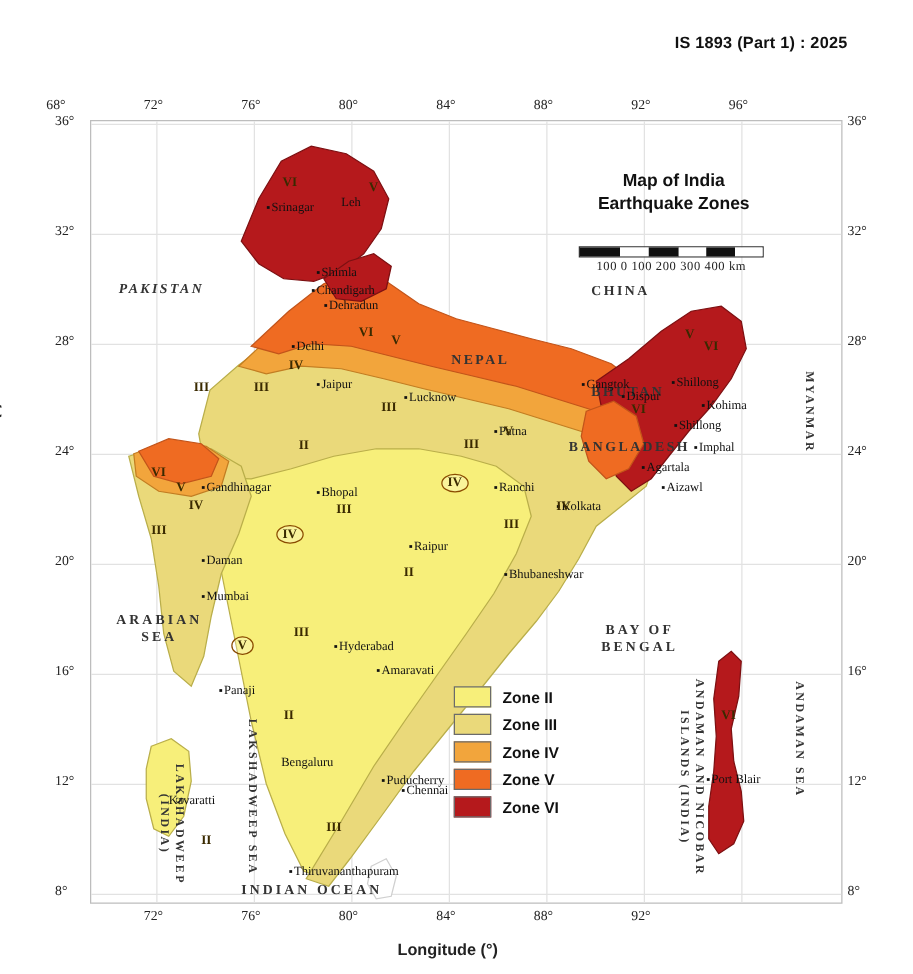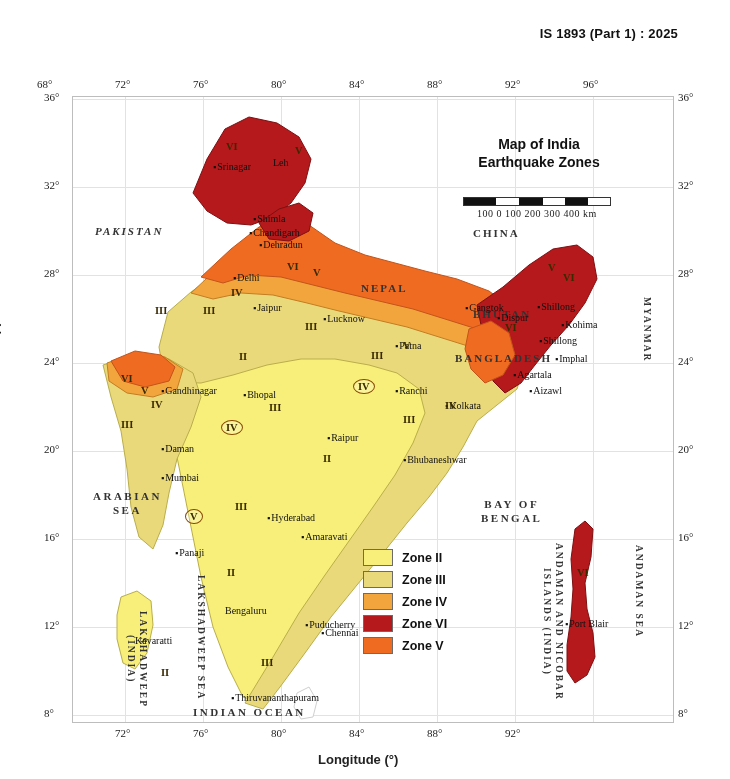--- a/index.html
+++ b/index.html
@@ -201,26 +201,26 @@
     </div>
     <div class="legend-row">
       <span class="legend-swatch" style="background:#ead97a"></span>
       <span class="legend-text">Zone III</span>
     </div>
     <div class="legend-row">
       <span class="legend-swatch" style="background:#f2a53c"></span>
       <span class="legend-text">Zone IV</span>
     </div>
     <div class="legend-row">
+      <span class="legend-swatch" style="background:#ef6b22"></span>
+      <span class="legend-text">Zone V</span>
+    </div>
+    <div class="legend-row">
       <span class="legend-swatch" style="background:#b5191c"></span>
       <span class="legend-text">Zone VI</span>
-    </div>
-    <div class="legend-row">
-      <span class="legend-swatch" style="background:#ef6b22"></span>
-      <span class="legend-text">Zone V</span>
     </div>
   </div>
 
   <div id="layer-countries">
       <div class="country" style="left: 22px; top: 128px; font-style: italic;">PAKISTAN</div>
       <div class="country" style="left: 288px; top: 185px;">NEPAL</div>
       <div class="country" style="left: 400px; top: 130px;">CHINA</div>
       <div class="country" style="left: 400px; top: 185px; margin-top: 26px;">BHUTAN</div>
       <div class="country" style="left: 382px; top: 255px;">BANGLADESH</div>
     </div>
@@ -256,21 +256,21 @@
       <div class="city" style="left: 322px; top: 243px;">Patna</div>
       <div class="city" style="left: 392px; top: 205px;">Gangtok</div>
       <div class="city" style="left: 424px; top: 215px;">Dispur</div>
       <div class="city" style="left: 464px; top: 204px;">Shillong</div>
       <div class="city" style="left: 488px; top: 222px;">Kohima</div>
       <div class="city" style="left: 466px; top: 238px;">Shillong</div>
       <div class="city" style="left: 482px; top: 256px;">Imphal</div>
       <div class="city" style="left: 440px; top: 272px;">Agartala</div>
       <div class="city" style="left: 456px; top: 288px;">Aizawl</div>
       <div class="city" style="left: 88px; top: 288px;">Gandhinagar</div>
-      <div class="city" style="left: 170px; top: 292px; text-align: right;">Bhopal</div>
+      <div class="city" style="left: 180px; top: 292px; text-align: right;">Bhopal</div>
       <div class="city" style="left: 322px; top: 288px;">Ranchi</div>
       <div class="city" style="left: 372px; top: 303px;">Kolkata</div>
       <div class="city" style="left: 254px; top: 335px;">Raipur</div>
       <div class="city" style="left: 88px; top: 346px;">Daman</div>
       <div class="city" style="left: 330px; top: 357px;">Bhubaneshwar</div>
       <div class="city" style="left: 88px; top: 375px;">Mumbai</div>
       <div class="city" style="left: 194px; top: 415px;">Hyderabad</div>
       <div class="city" style="left: 228px; top: 434px;">Amaravati</div>
       <div class="city" style="left: 102px; top: 450px;">Panaji</div>
       <div class="city nodot" style="left: 152px; top: 508px;">Bengaluru</div>

